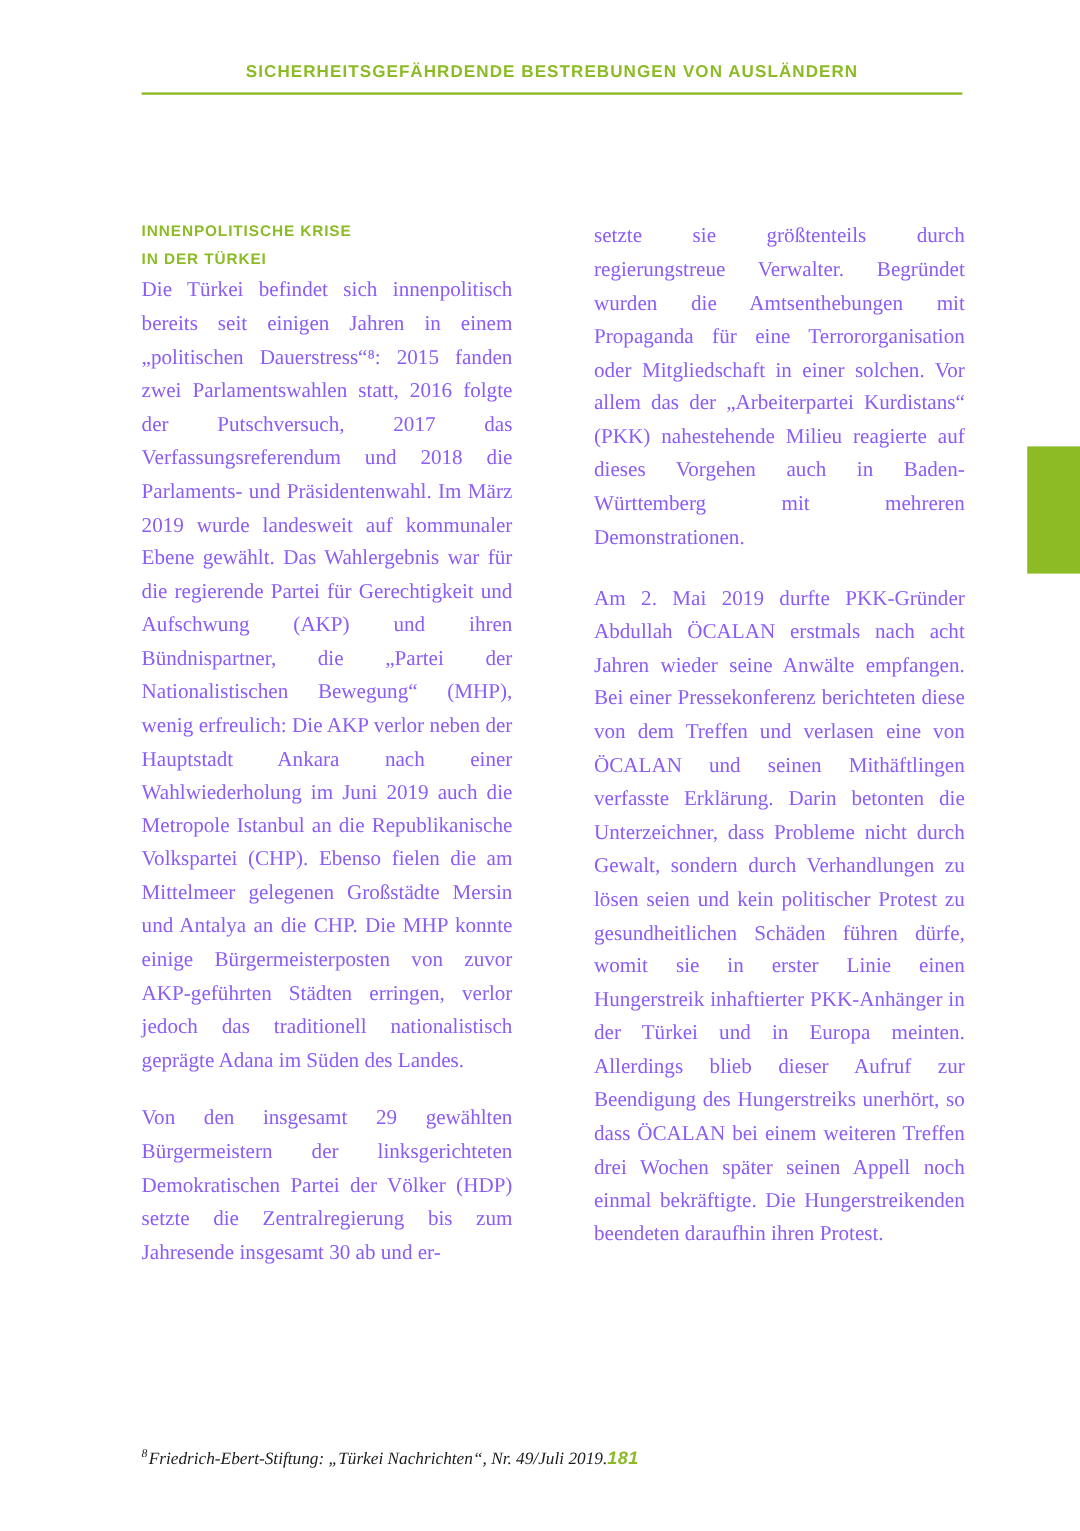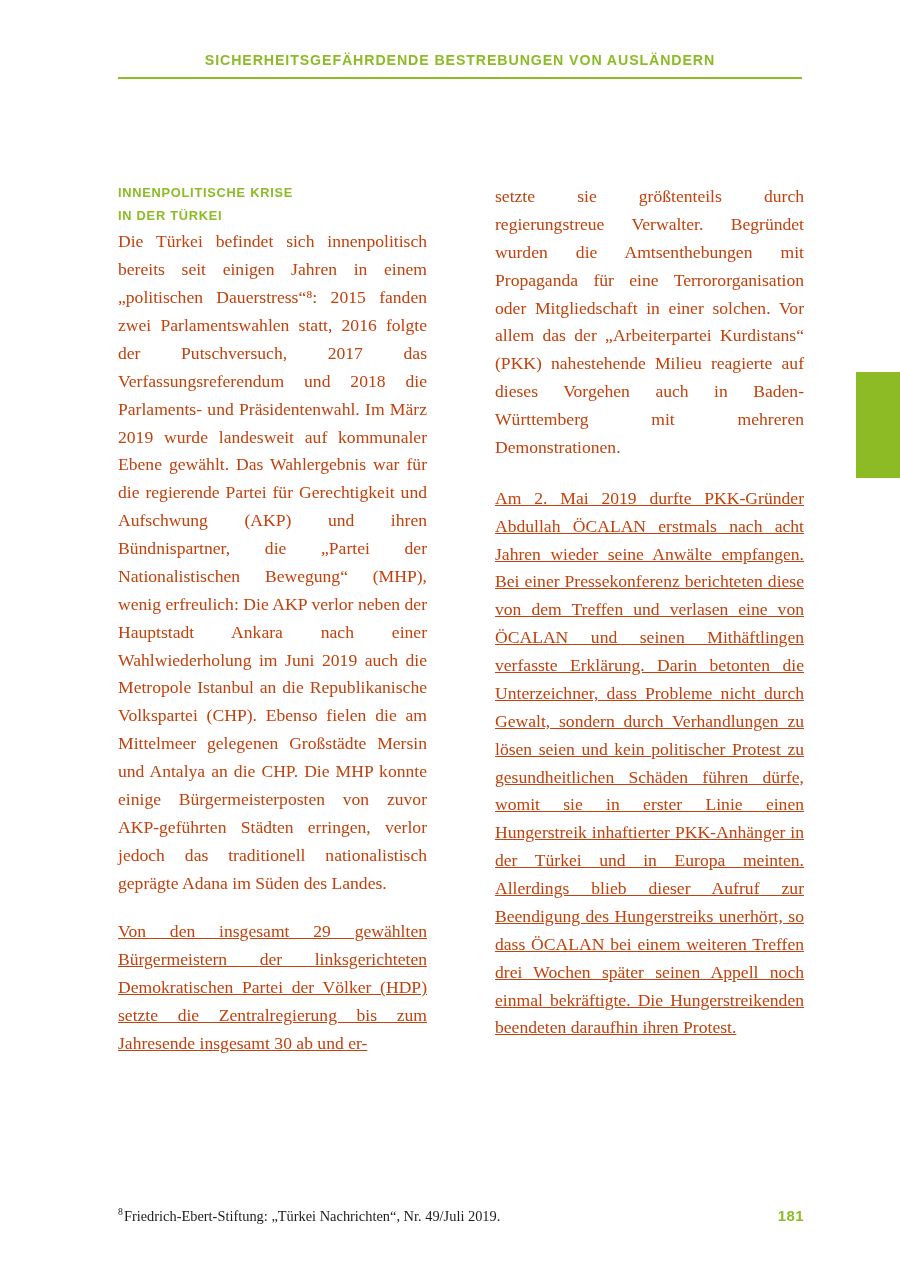--- a/index.html
+++ b/index.html
@@ -84,39 +84,38 @@
     margin-bottom: 2px;
   }
 
   p.body-text {
     margin: 0;
     font-size: 17.6px;
     line-height: 1.585;
     text-align: justify;
     text-justify: inter-word;
     hyphens: manual;
-    color: #c2410c;
+    color: #8b5cf6;
   }
   p.body-text + p.body-text {
     margin-top: 21px;
-    text-decoration: underline;
   }
   .col.right p.body-text + p.body-text {
     margin-top: 23px;
   }
 
   
   .footnote {
     position: absolute;
     left: 118px;
     top: 1205px;
     width: 686px;
     display: flex;
     align-items: baseline;
-    justify-content: space-between;
+    font-style: italic;
   }
   .footnote-text {
     font-size: 14.4px;
     line-height: 1.35;
     color: #1b1b1b;
   }
   .footnote-text sup {
     font-size: 9.8px;
     vertical-align: super;
     margin-right: 1px;

